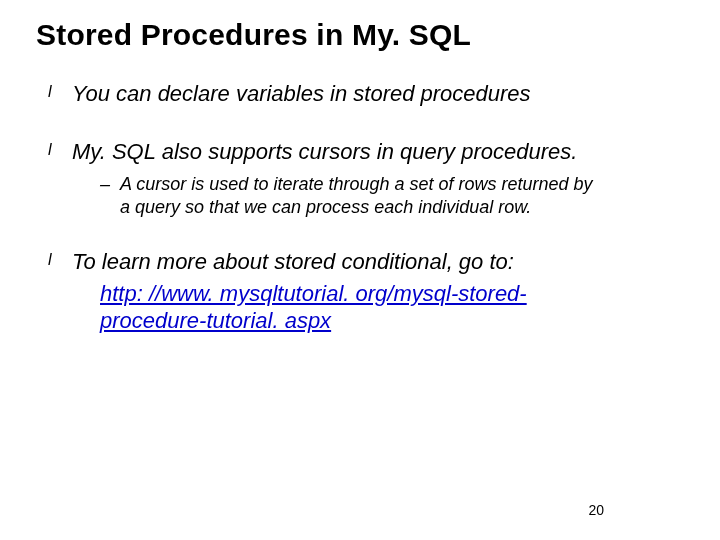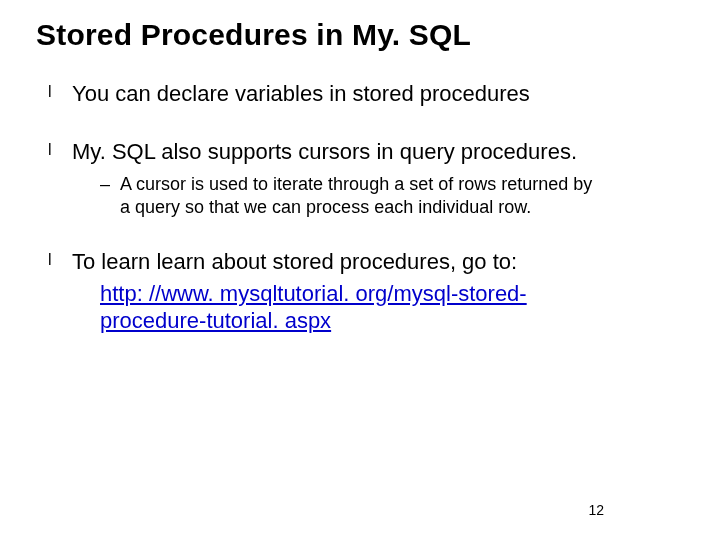--- a/index.html
+++ b/index.html
@@ -29,20 +29,21 @@
     list-style: none;
     margin: 0;
     padding: 0 0 0 8px;
   }
   ul.top > li {
     position: relative;
     padding-left: 28px;
     font-size: 22px;
     line-height: 1.25;
     margin-bottom: 30px;
+    font-style: italic;
   }
   ul.top > li::before {
     content: "l";
     position: absolute;
     left: 4px;
     top: 2px;
     font-size: 16px;
     font-family: Arial, sans-serif;
     color: #000;
   }
@@ -93,19 +94,19 @@
     </li>
     <li>
       <span>My. SQL also supports cursors in query procedures.</span>
       <ul class="sub">
         <li>
           <span>A cursor is used to iterate through a set of rows returned by a query so that we can process each individual row.</span>
         </li>
       </ul>
     </li>
     <li style="margin-bottom:0;">
-      <span>To learn learn about stored procedures, go to:</span>
+      <span>To learn more about stored conditional, go to:</span>
       <a class="link" href="#">http: //www. mysqltutorial. org/mysql-stored-procedure-tutorial. aspx</a>
     </li>
   </ul>
 
-  <div class="pagenum">12</div>
+  <div class="pagenum">20</div>
 </div>
 
 </body></html>

